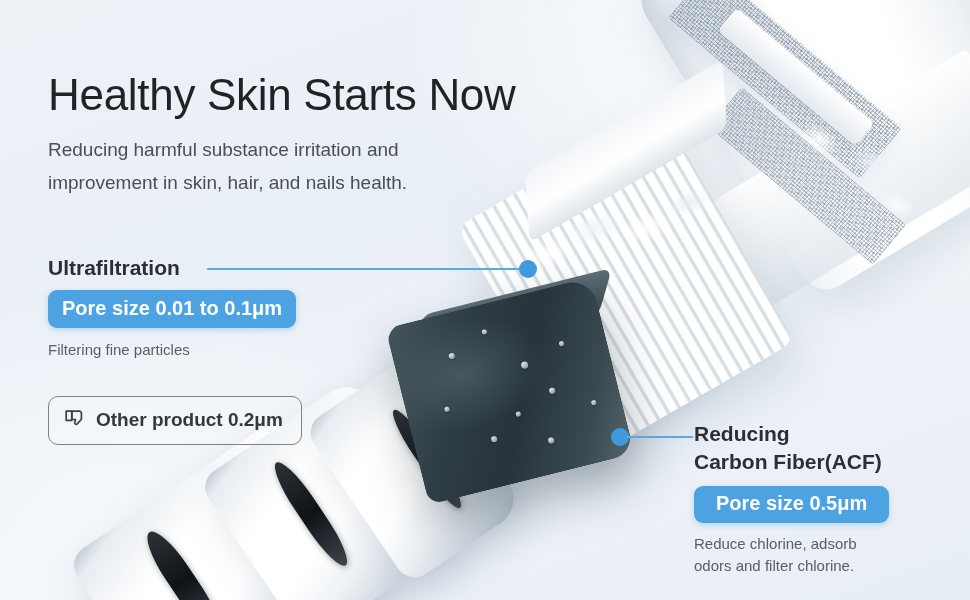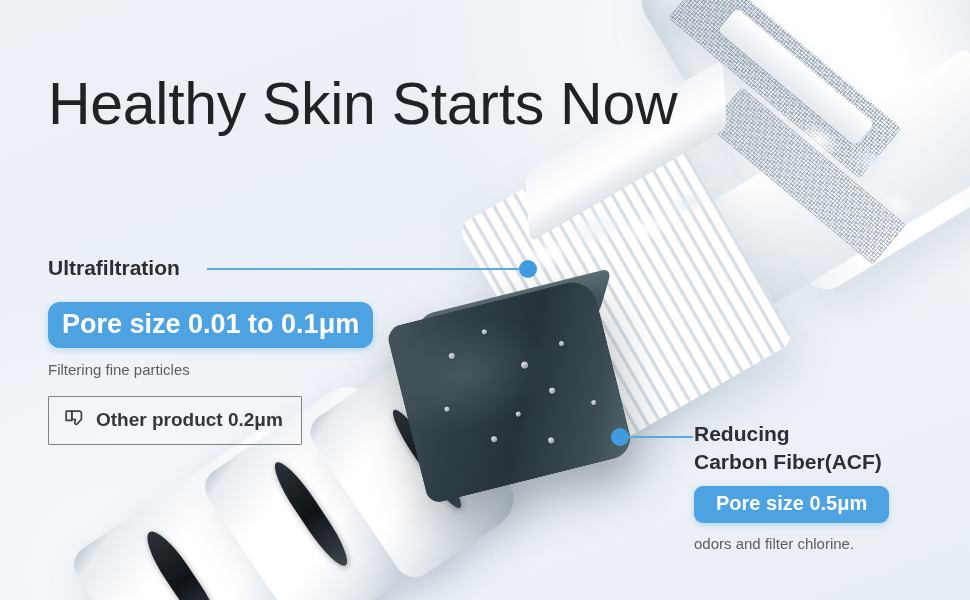--- a/index.html
+++ b/index.html
@@ -149,46 +149,46 @@
     position:absolute;left:372px;top:378px;width:66px;height:180px;
     transform:rotate(-34deg);border-radius:14px;
     background:
       repeating-radial-gradient(circle at 20% 30%,rgba(90,100,110,.35) 0 1px,rgba(255,255,255,0) 1px 4px),
       linear-gradient(120deg,#9aa5ae,#d5dce2 45%,#8e99a3);
   }
 
   
   .title{
     position:absolute;left:48px;top:70px;
-    font-size:59px;font-weight:400;letter-spacing:-.3px;color:#1f2326;
+    font-size:44px;font-weight:400;letter-spacing:-.3px;color:#1f2326;
     white-space:nowrap;
   }
   .sub{
     position:absolute;left:48px;top:133px;
     font-size:19px;line-height:33px;color:#4a4f54;font-weight:400;
   }
 
   .label-lg{font-size:21px;color:#2b2f33;font-weight:700;white-space:nowrap;}
   .badge{
     display:inline-block;background:#4da3e2;color:#ffffff;
     border-radius:9px;font-weight:bold;white-space:nowrap;
     box-shadow:0 2px 6px rgba(77,163,226,.35);
   }
   .cap{font-size:15px;color:#585e64;line-height:22px;}
 
   #left-callout{position:absolute;left:48px;top:256px;}
-  #left-callout .badge{font-size:27px;padding:7px 14px 8px;margin-top:22px;border-radius:12px;}
+  #left-callout .badge{font-size:20px;padding:7px 14px 8px;margin-top:10px;}
   #left-callout .cap{margin-top:11px;}
 
   .leader-line{position:absolute;height:2px;background:#5aa9e4;}
   .leader-dot{position:absolute;width:18px;height:18px;border-radius:50%;background:#3f9ade;}
 
   #other-box{
     position:absolute;left:48px;top:396px;
-    border:1.4px solid #7c8288;border-radius:1px;
+    border:1.4px solid #7c8288;border-radius:10px;
     padding:11px 18px 12px 14px;display:flex;align-items:center;gap:9px;
     background:rgba(255,255,255,.18);
   }
   #other-box .txt{font-size:19px;font-weight:bold;color:#34383c;white-space:nowrap;}
 
   #right-callout{position:absolute;left:694px;top:420px;}
   #right-callout .label-lg{line-height:28px;font-size:21px;}
   #right-callout .badge{font-size:20px;padding:6px 22px 8px;margin-top:10px;}
   #right-callout .cap{margin-top:10px;}
 </style>
@@ -230,20 +230,24 @@
       <div class="drop" style="left:50%;top:62%;width:5px;height:5px;"></div>
       <div class="drop" style="left:36%;top:72%;width:6px;height:6px;"></div>
       <div class="drop" style="left:78%;top:30%;width:5px;height:5px;"></div>
       <div class="drop" style="left:62%;top:80%;width:6px;height:6px;"></div>
       <div class="drop" style="left:18%;top:50%;width:5px;height:5px;"></div>
       <div class="drop" style="left:86%;top:66%;width:5px;height:5px;"></div>
     </div>
   </div>
 
   <div class="title">Healthy Skin Starts Now</div>
+  <div class="sub">
+    <div>Reducing harmful substance irritation and</div>
+    <div>improvement in skin, hair, and nails health.</div>
+  </div>
 
   <div class="leader-line" style="left:207px;top:268px;width:322px;"></div>
   <div class="leader-dot" style="left:519px;top:260px;"></div>
 
   <div id="left-callout">
     <div class="label-lg">Ultrafiltration</div>
     <div class="badge">Pore size 0.01 to 0.1μm</div>
     <div class="cap">Filtering fine particles</div>
   </div>
 
@@ -258,17 +262,18 @@
   </div>
 
   <div class="leader-dot" style="left:611px;top:428px;"></div>
   <div class="leader-line" style="left:627px;top:436px;width:66px;"></div>
 
   <div id="right-callout">
     <div class="label-lg">Reducing</div>
     <div class="label-lg">Carbon Fiber(ACF)</div>
     <div class="badge">Pore size 0.5μm</div>
     <div class="cap">
+      <div>Reduce chlorine, adsorb</div>
       <div>odors and filter chlorine.</div>
     </div>
   </div>
 
 </div>
 
 </body></html>

